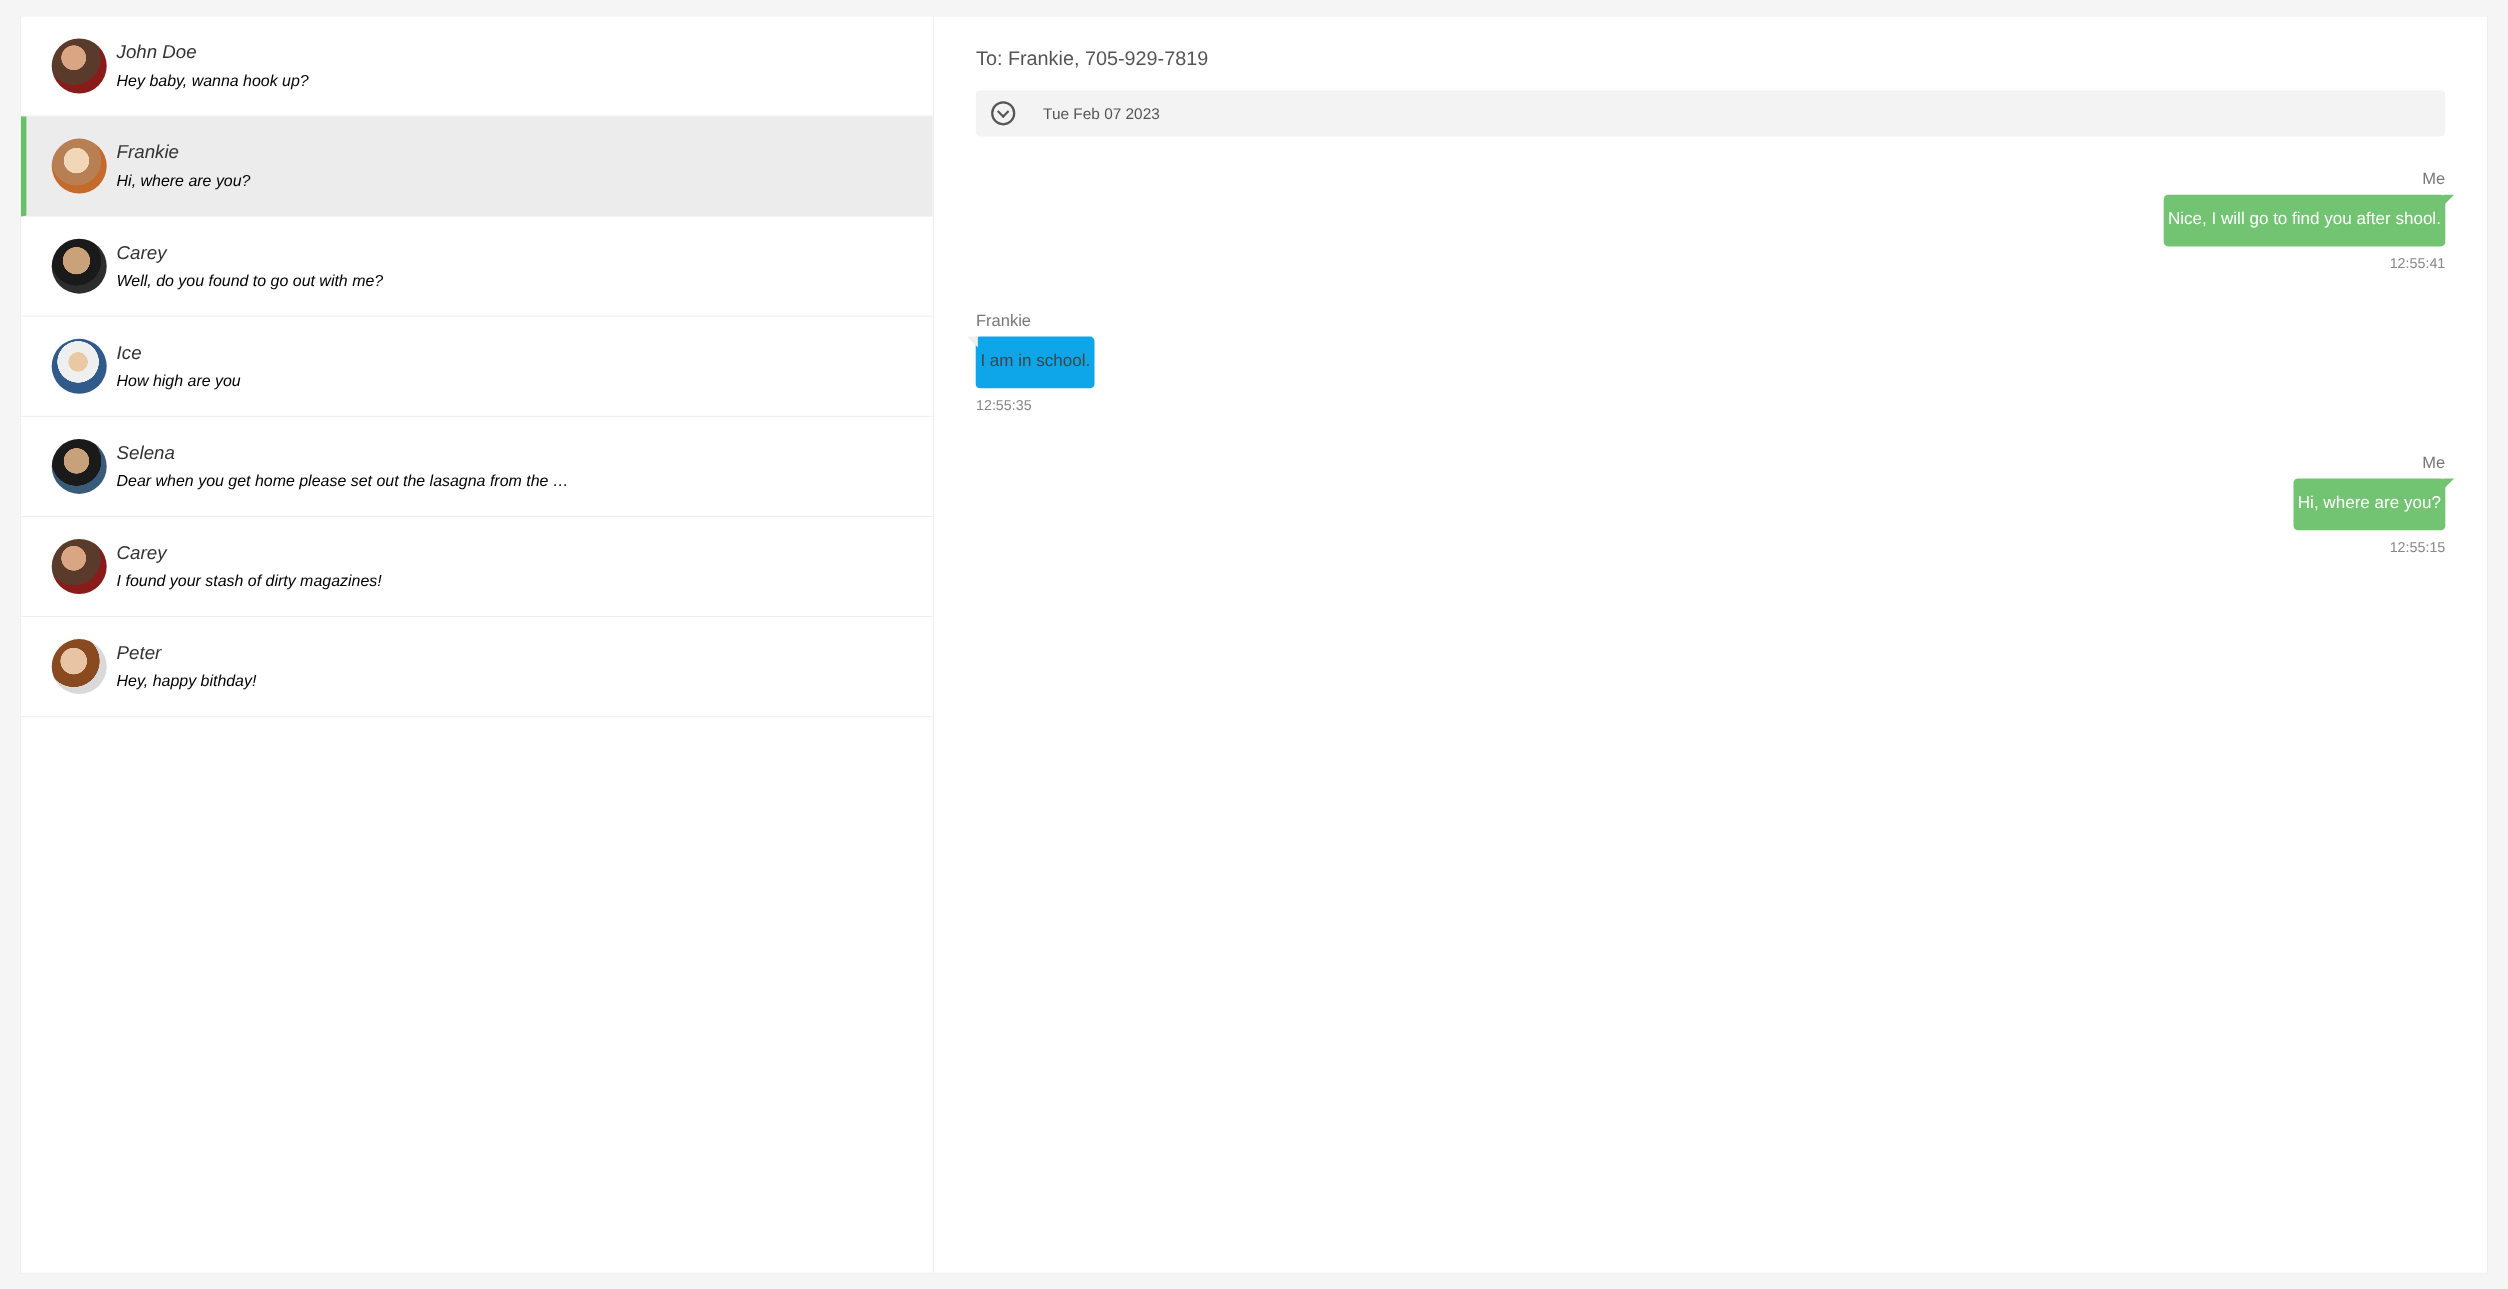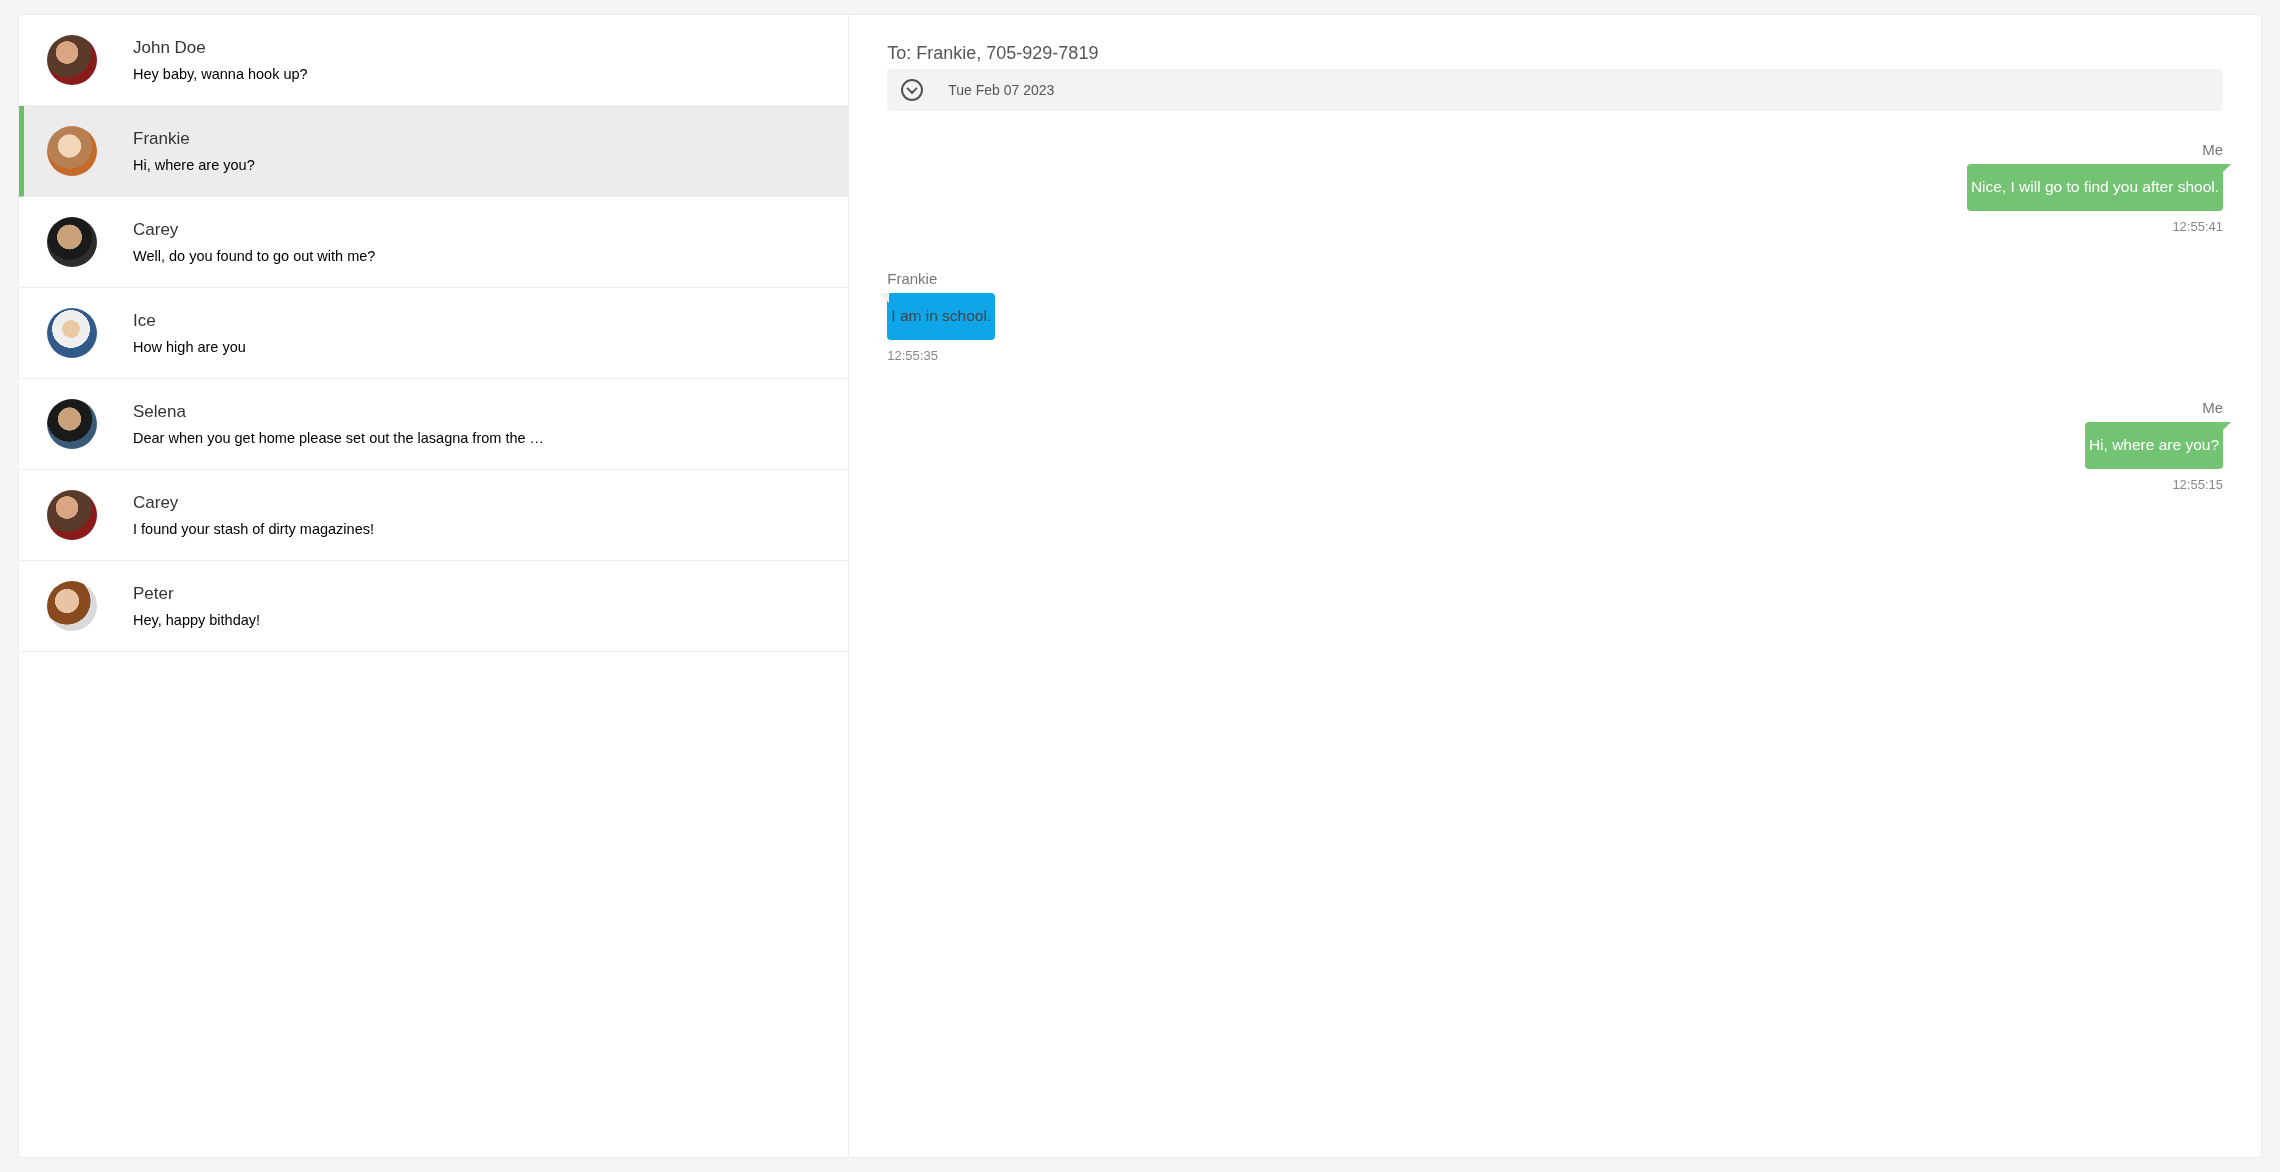--- a/index.html
+++ b/index.html
@@ -30,26 +30,27 @@
     flex: 1;
     overflow-y: auto;
   }
   .sidebar::-webkit-scrollbar { width: 10px; }
   .sidebar::-webkit-scrollbar-thumb { background: #c6c6c6; border-radius: 5px; }
   .sidebar::-webkit-scrollbar-track { background: transparent; }
 
   .contact-item {
     display: flex;
     align-items: center;
-    gap: 36px;
+    gap: 9px;
     padding: 20px 28px;
     border-bottom: 1px solid #eee;
     cursor: pointer;
     background: #fff;
     position: relative;
+    font-style: italic;
   }
   .contact-item.active {
     background: #ececec;
     border-left: 5px solid #66c266;
     padding-left: 23px;
   }
   .avatar {
     width: 50px;
     height: 50px;
     border-radius: 50%;
@@ -80,21 +81,21 @@
     flex: 1;
     background: #fff;
     border: 1px solid #eee;
     padding: 28px 38px;
     display: flex;
     flex-direction: column;
   }
   .chat-header {
     font-size: 18px;
     color: #555;
-    margin-bottom: 5px;
+    margin-bottom: 18px;
   }
   .date-bar {
     background: #f3f3f3;
     border-radius: 4px;
     padding: 10px 14px;
     display: flex;
     align-items: center;
     gap: 25px;
     margin-bottom: 30px;
   }

